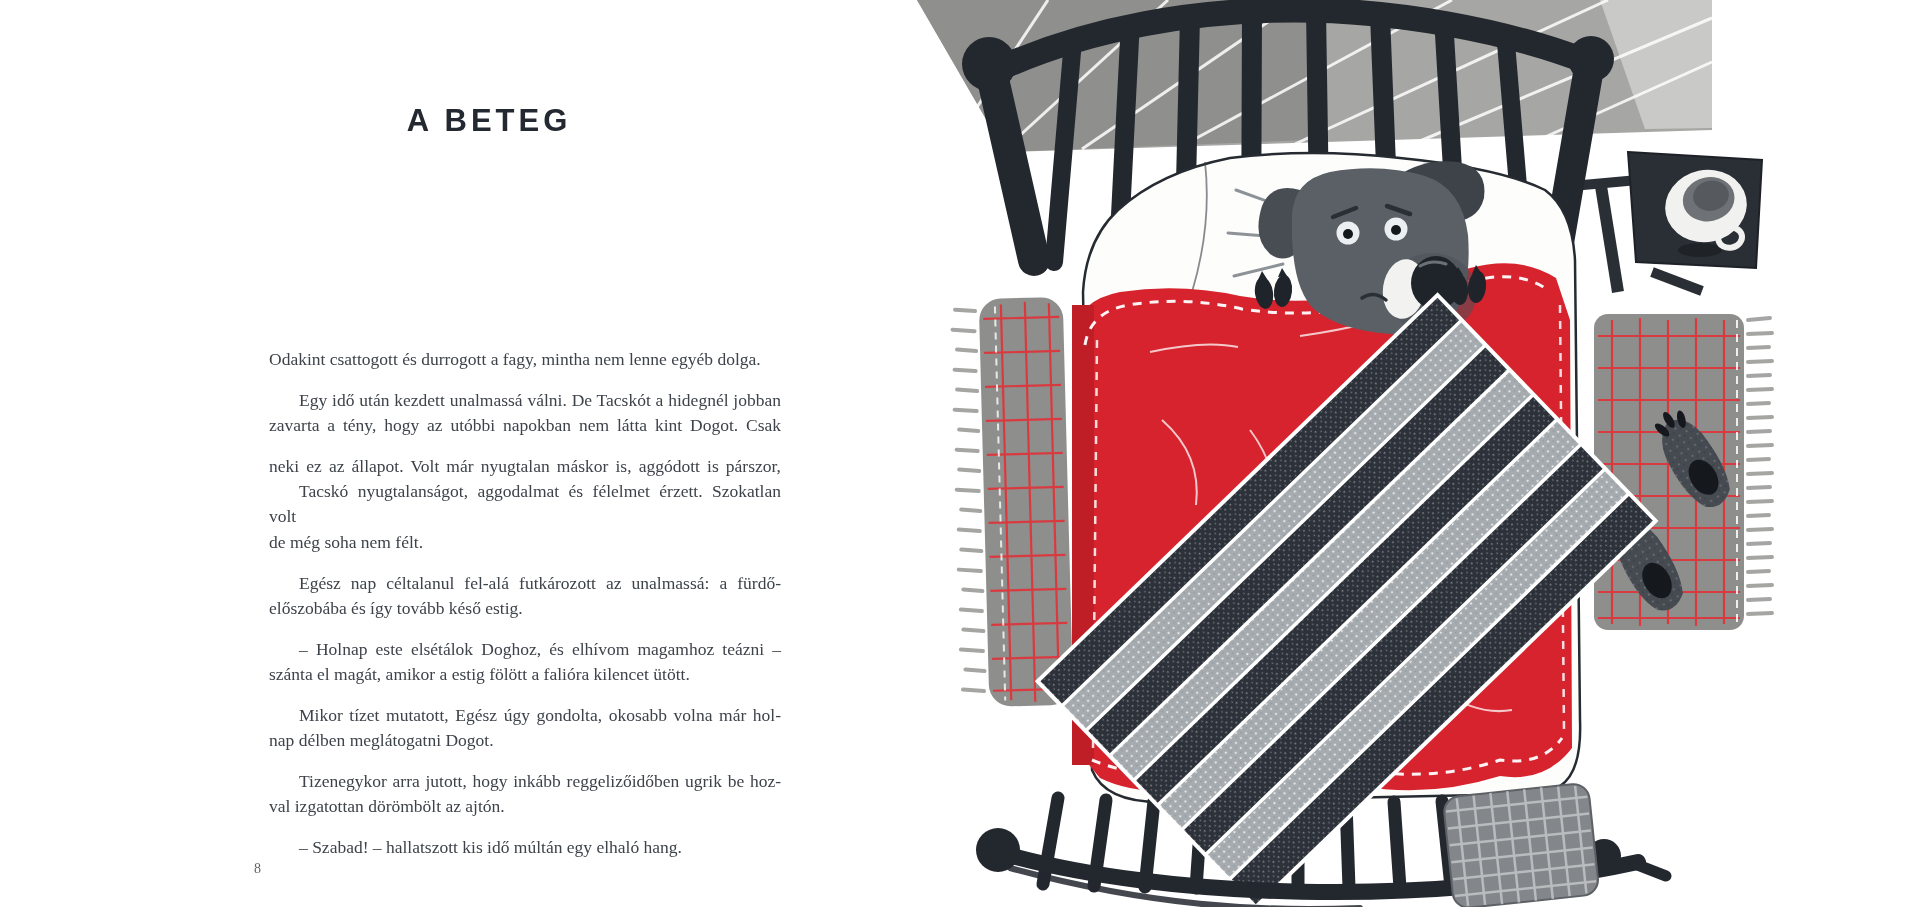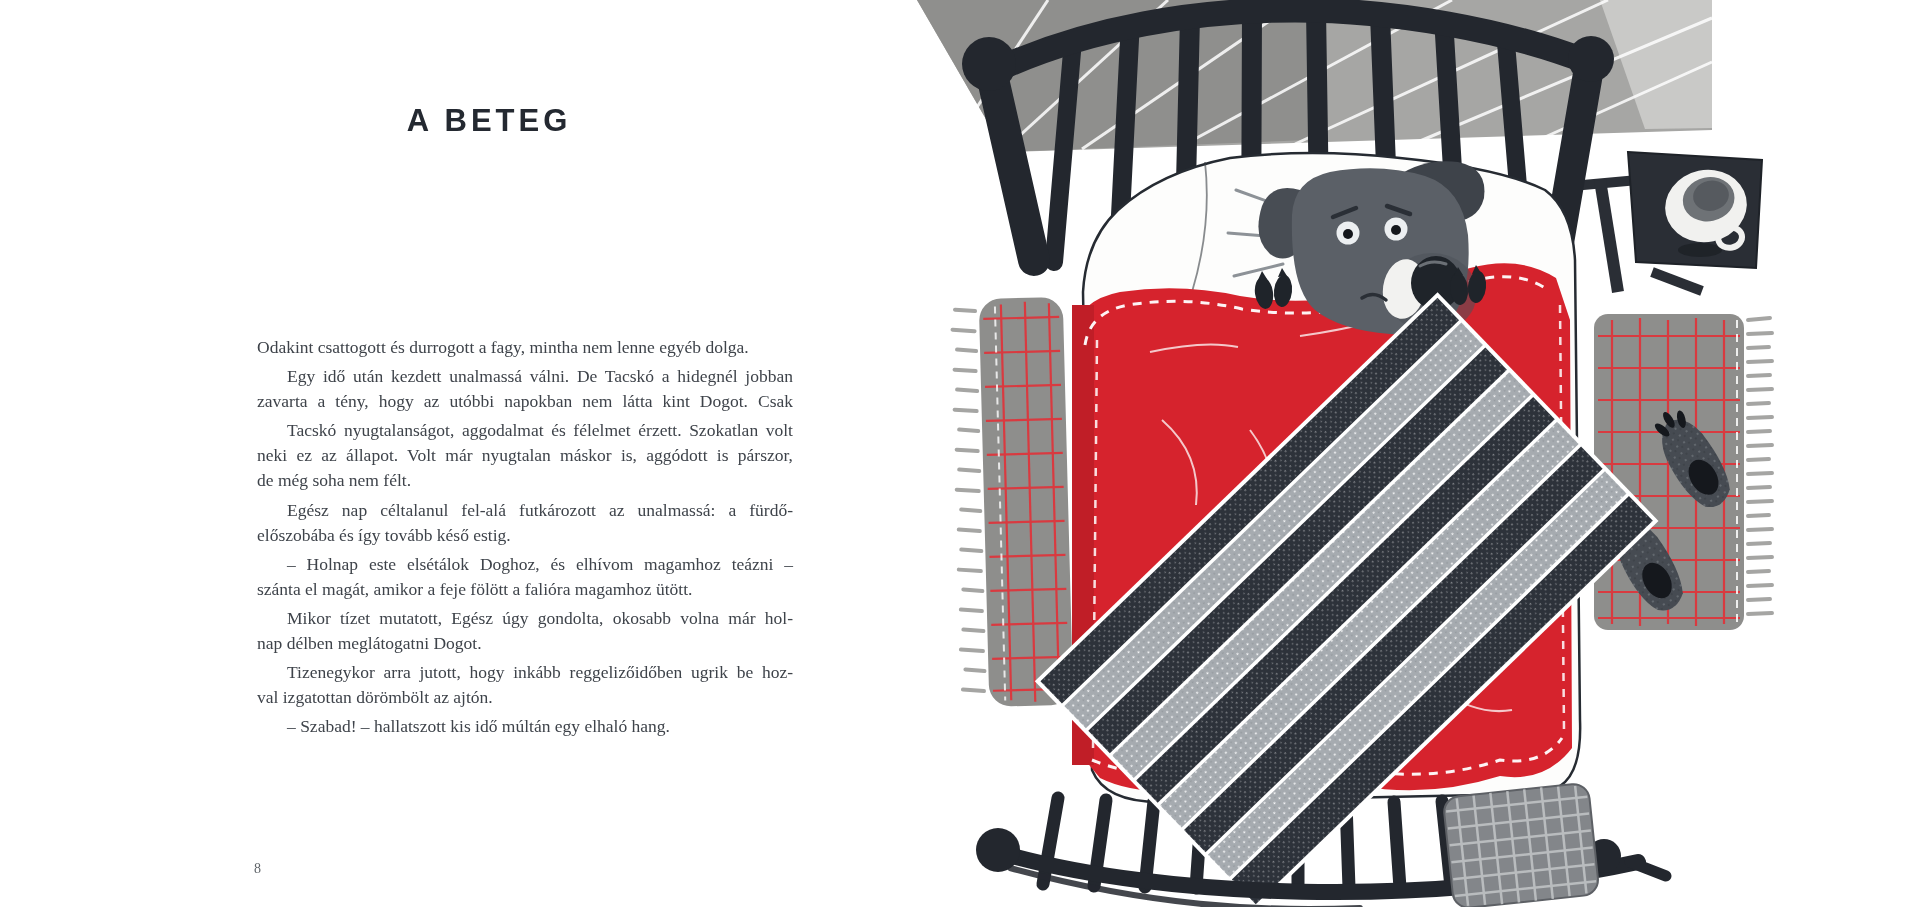--- a/index.html
+++ b/index.html
@@ -13,21 +13,21 @@
     position:absolute;left:253px;top:103px;width:544px;margin:0;
     transform:translateX(-36px);
     text-align:center;
     font-family:"Liberation Sans", sans-serif;
     font-weight:700;font-size:31px;letter-spacing:4px;color:#242931;
   }
   .text-block{
     position:absolute;left:253px;top:331px;width:544px;
     font-size:17.5px;line-height:25.1px;color:#3e434a;
   }
-  .para{margin:4px;}
+  .para{margin:16px;}
   .text-line{text-align:justify;text-align-last:justify;}
   .text-line.last{text-align-last:left;}
   .text-line.indent{text-indent:30px;}
   .page-number{
     position:absolute;left:254px;top:861px;
     font-size:14px;color:#60656a;
   }
   .right-page{position:absolute;left:780px;top:0;width:1140px;height:907px;}
   .illustration{position:absolute;left:0;top:0;}
 </style>
@@ -36,35 +36,35 @@
 
 <div class="spread">
 
   <div class="left-page">
     <h1 class="chapter-title">A BETEG</h1>
     <div class="text-block" id="text-block">
         <div class="para">
           <div class="text-line last">Odakint csattogott és durrogott a fagy, mintha nem lenne egyéb dolga.</div>
         </div>
         <div class="para">
-          <div class="text-line indent">Egy idő után kezdett unalmassá válni. De Tacskó a hidegnél jobban</div>
+          <div class="text-line indent">Egy idő után kezdett unalmassá válni. De Tacskót a hidegnél jobban</div>
           <div class="text-line">zavarta a tény, hogy az utóbbi napokban nem látta kint Dogot. Csak</div>
         </div>
         <div class="para">
+          <div class="text-line">neki ez az állapot. Volt már nyugtalan máskor is, aggódott is párszor,</div>
           <div class="text-line indent">Tacskó nyugtalanságot, aggodalmat és félelmet érzett. Szokatlan volt</div>
-          <div class="text-line">neki ez az állapot. Volt már nyugtalan máskor is, aggódott is párszor,</div>
           <div class="text-line last">de még soha nem félt.</div>
         </div>
         <div class="para">
           <div class="text-line indent">Egész nap céltalanul fel-alá futkározott az unalmassá: a fürdő-</div>
           <div class="text-line last">előszobába és így tovább késő estig.</div>
         </div>
         <div class="para">
           <div class="text-line indent">– Holnap este elsétálok Doghoz, és elhívom magamhoz teázni –</div>
-          <div class="text-line last">szánta el magát, amikor a feje fölött a falióra magamhoz ütött.</div>
+          <div class="text-line last">szánta el magát, amikor a estig fölött a falióra kilencet ütött.</div>
         </div>
         <div class="para">
           <div class="text-line indent">Mikor tízet mutatott, Egész úgy gondolta, okosabb volna már hol-</div>
           <div class="text-line last">nap délben meglátogatni Dogot.</div>
         </div>
         <div class="para">
           <div class="text-line indent">Tizenegykor arra jutott, hogy inkább reggelizőidőben ugrik be hoz-</div>
           <div class="text-line last">val izgatottan dörömbölt az ajtón.</div>
         </div>
         <div class="para">

